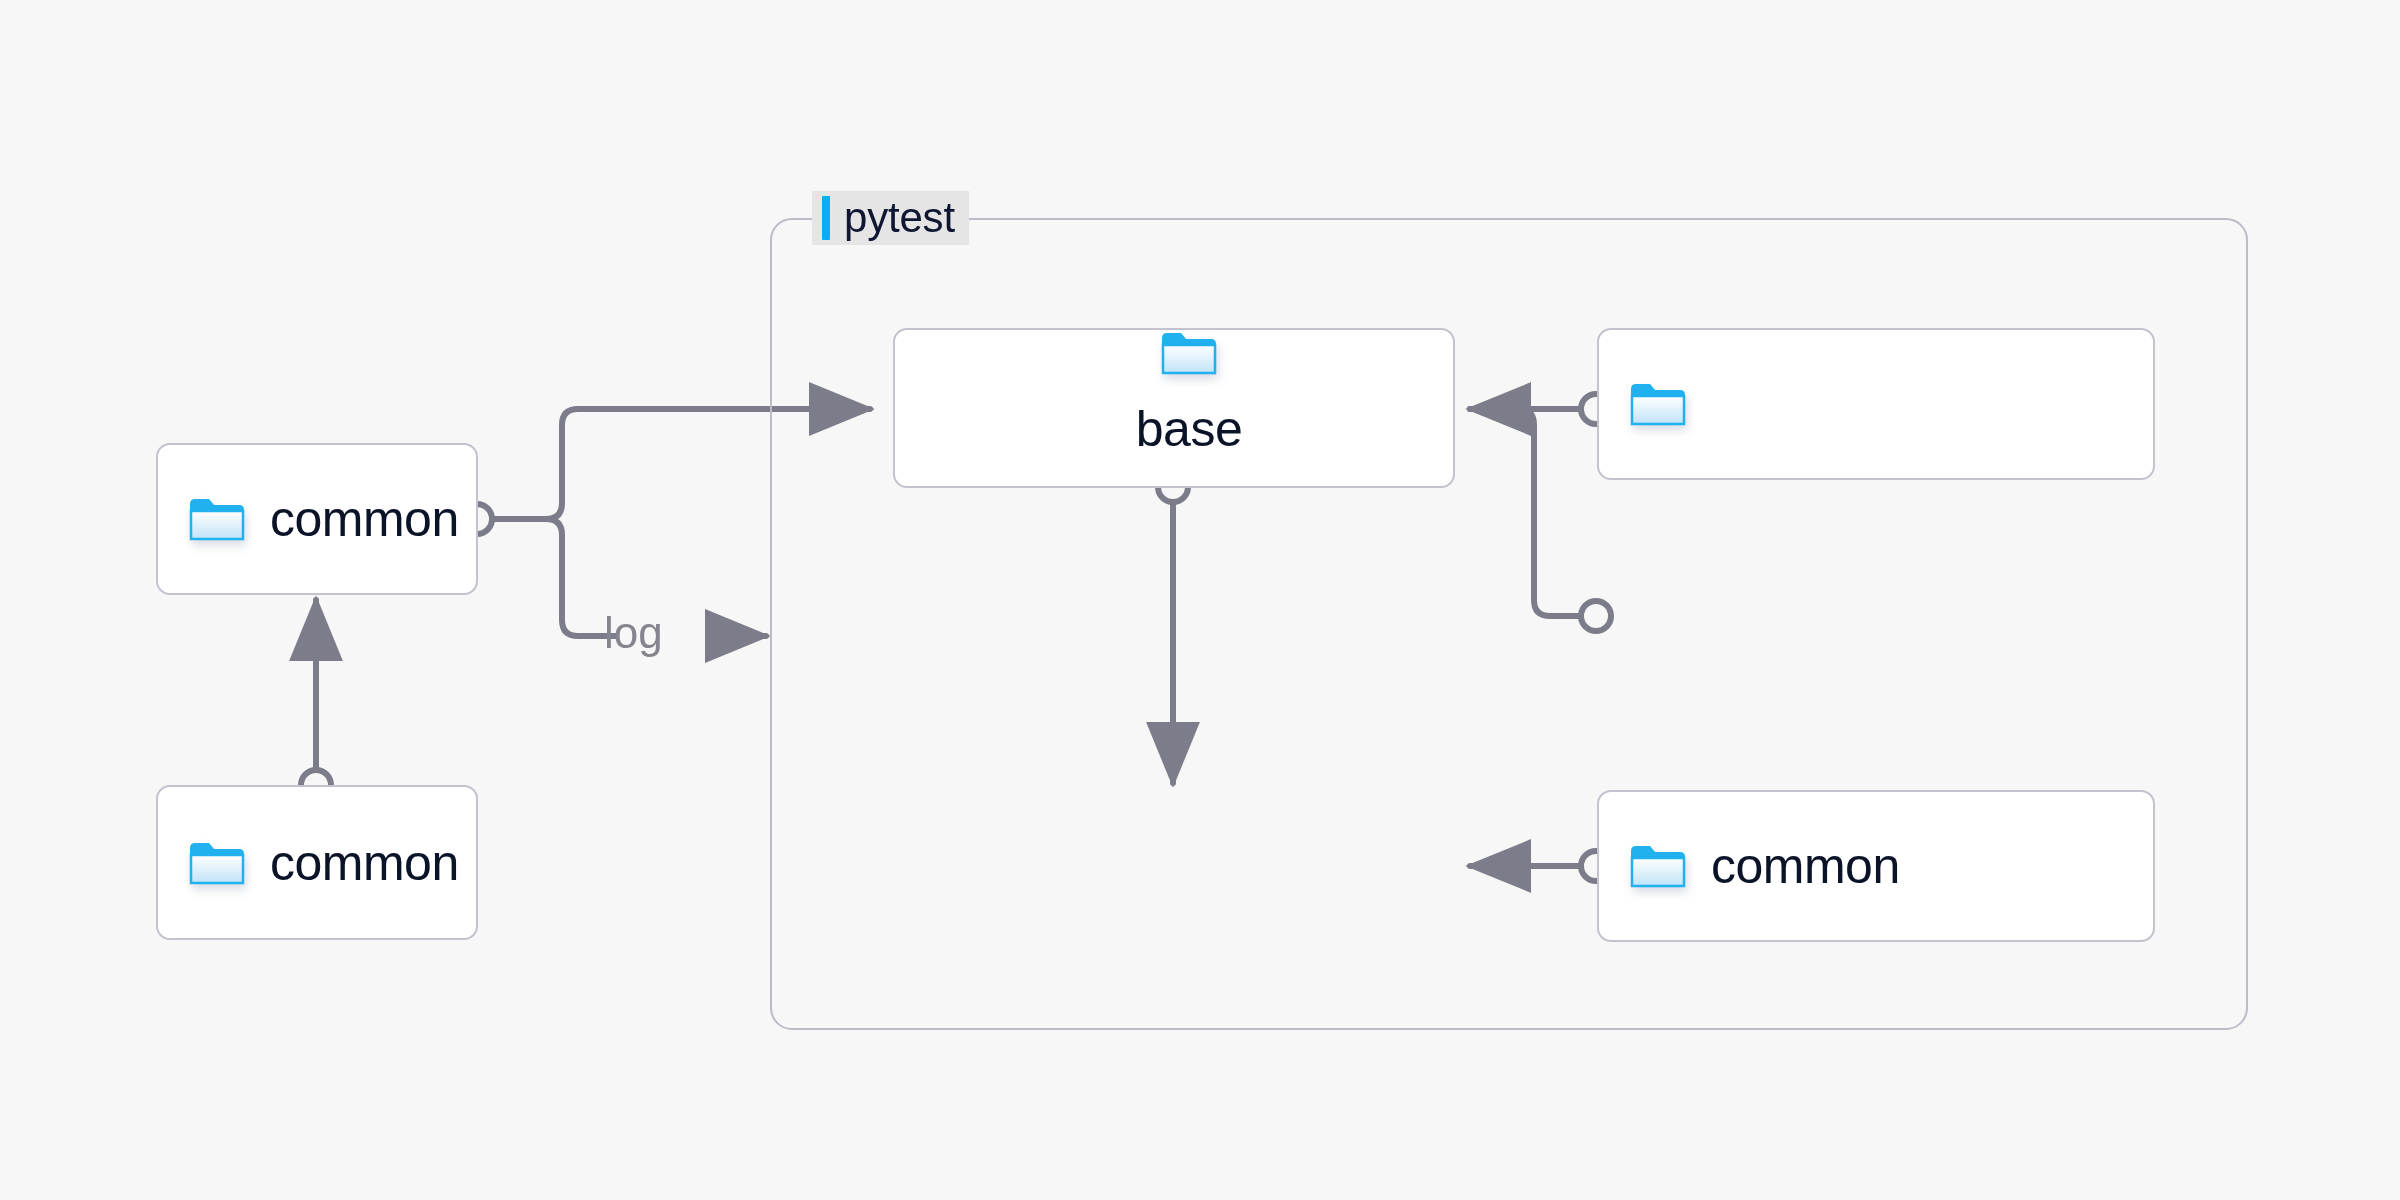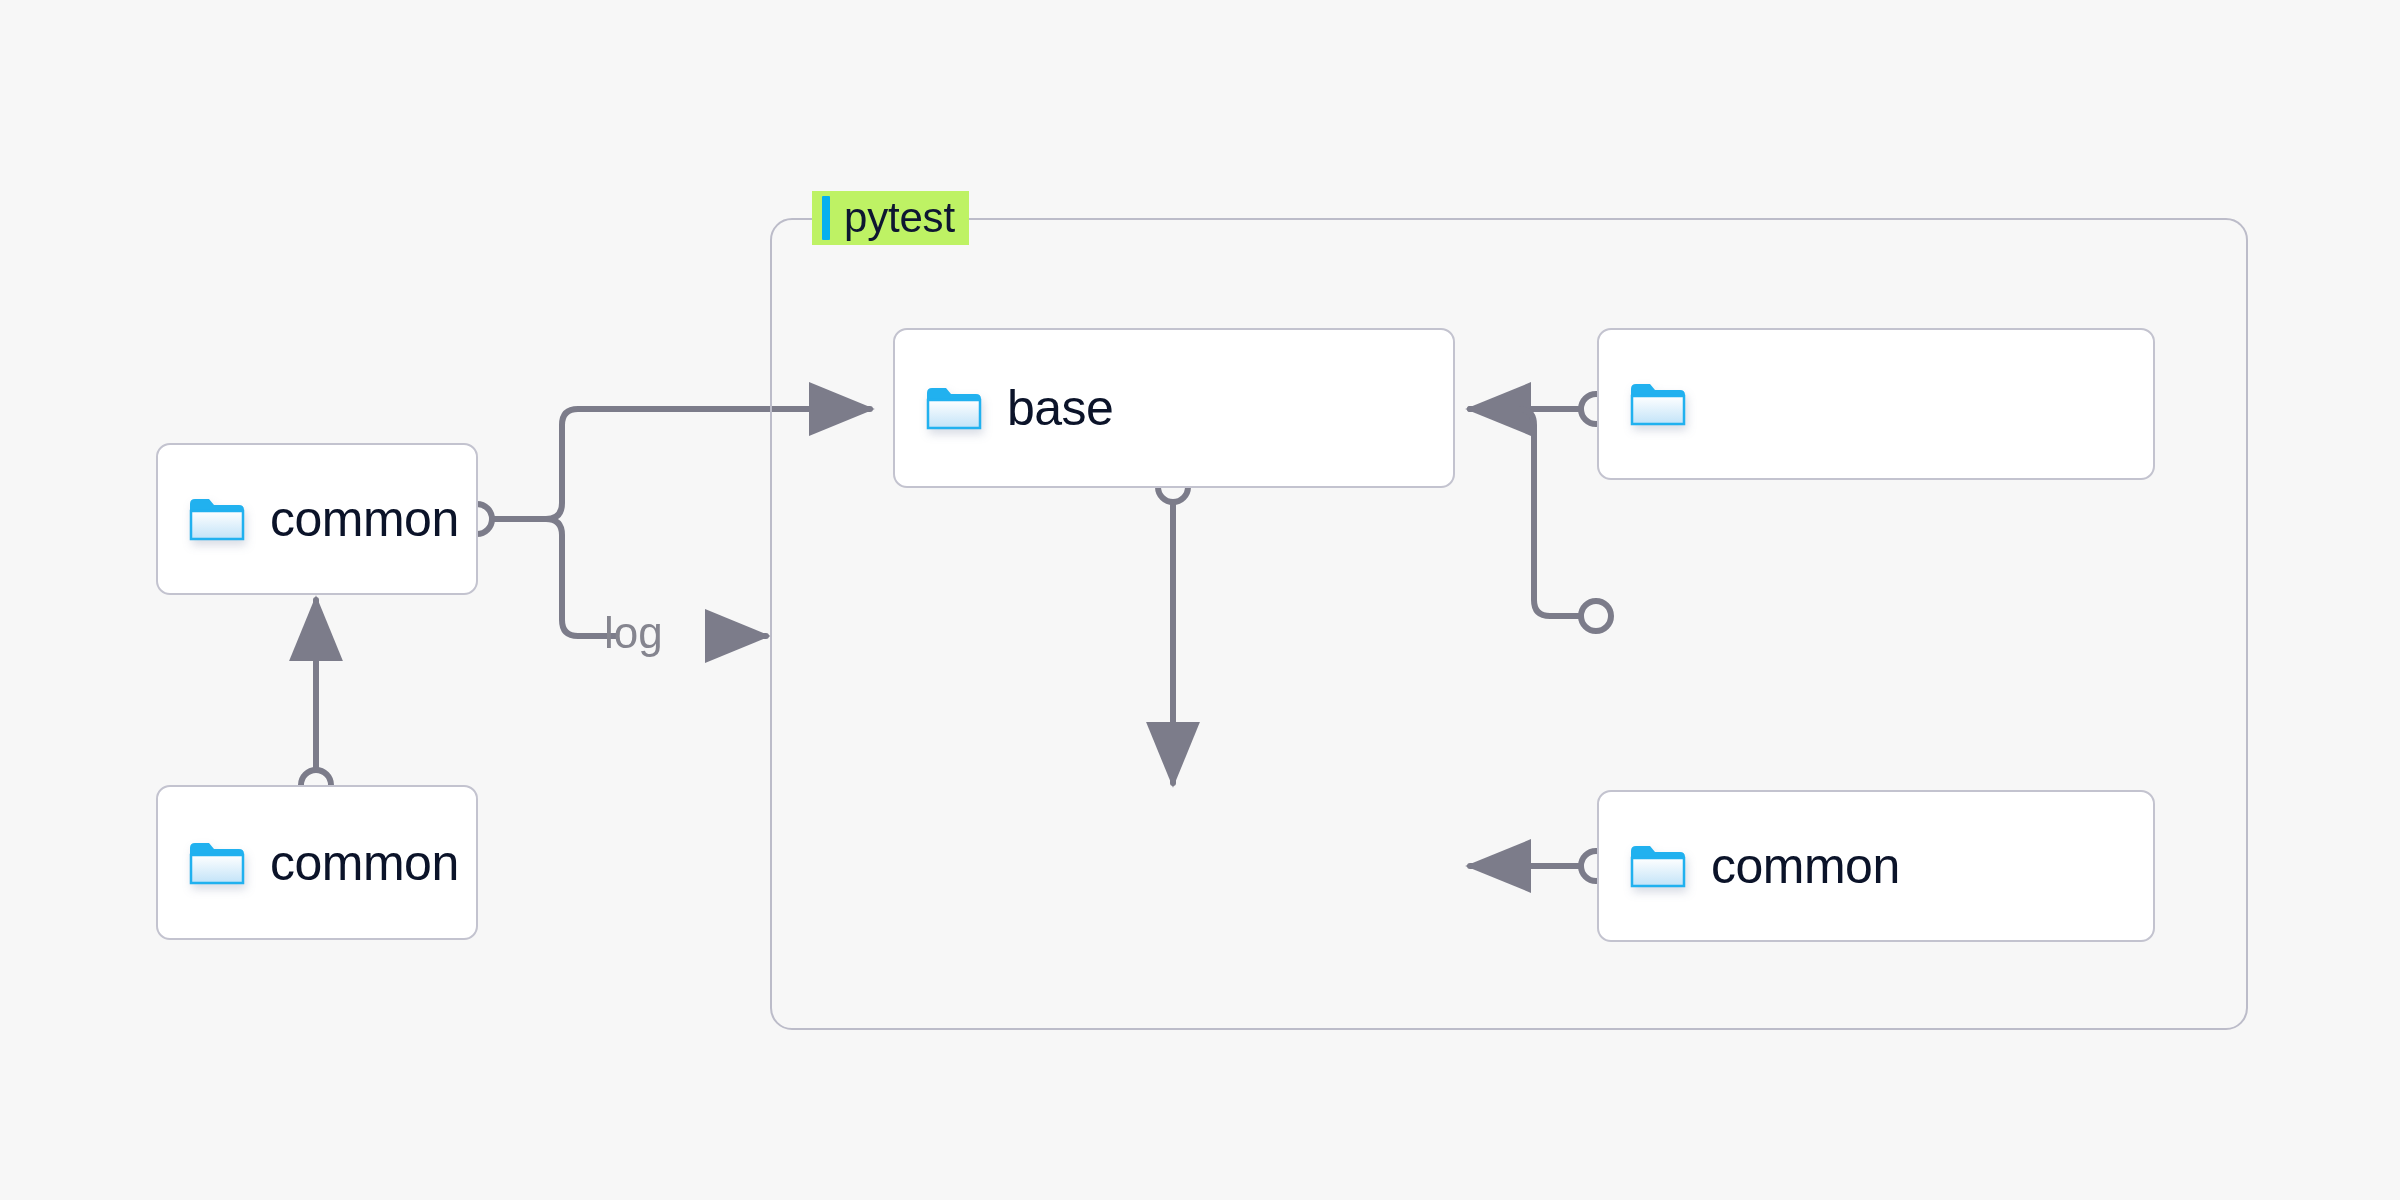--- a/index.html
+++ b/index.html
@@ -33,21 +33,21 @@
     box-sizing: border-box;
     border: 2px solid #bcbcc9;
     border-radius: 22px;
     background: transparent;
   }
   .group-label {
     position: absolute;
     display: flex;
     align-items: center;
     gap: 14px;
-    background: #bef264;
+    background: #e5e5e5;
     padding: 0 14px 0 10px;
     height: 54px;
     line-height: 54px;
   }
   .group-accent {
     display: inline-block;
     width: 8px;
     height: 44px;
     border-radius: 1px;
   }
@@ -162,21 +162,21 @@
   <div class="node" style="left:156px; top:785px; width:322px; height:155px;">
     <span class="folder-icon">
       <svg viewBox="0 0 58 46" width="58" height="46" aria-hidden="true">
         <path d="M2 8 Q2 3 7 3 L21 3 L26 9 L51 9 Q56 9 56 14 L56 40 Q56 44 51 44 L7 44 Q2 44 2 40 Z" fill="#21b1ef"></path>
         <path d="M3 15 L55 15 L55 43 L3 43 Z" fill="url(#folderGrad)" stroke="#21b1ef" stroke-width="2.5"></path>
       </svg>
     </span>
     <span class="node-label">common</span>
   </div>
 
-  <div class="node" style="left:893px; top:328px; width:562px; height:160px;">
+  <div class="node" style="left:893px; top:328px; width:562px; height:160px;flex-direction:column;">
     <span class="folder-icon">
       <svg viewBox="0 0 58 46" width="58" height="46" aria-hidden="true">
         <path d="M2 8 Q2 3 7 3 L21 3 L26 9 L51 9 Q56 9 56 14 L56 40 Q56 44 51 44 L7 44 Q2 44 2 40 Z" fill="#21b1ef"></path>
         <path d="M3 15 L55 15 L55 43 L3 43 Z" fill="url(#folderGrad)" stroke="#21b1ef" stroke-width="2.5"></path>
       </svg>
     </span>
     <span class="node-label">base</span>
   </div>
 
 

